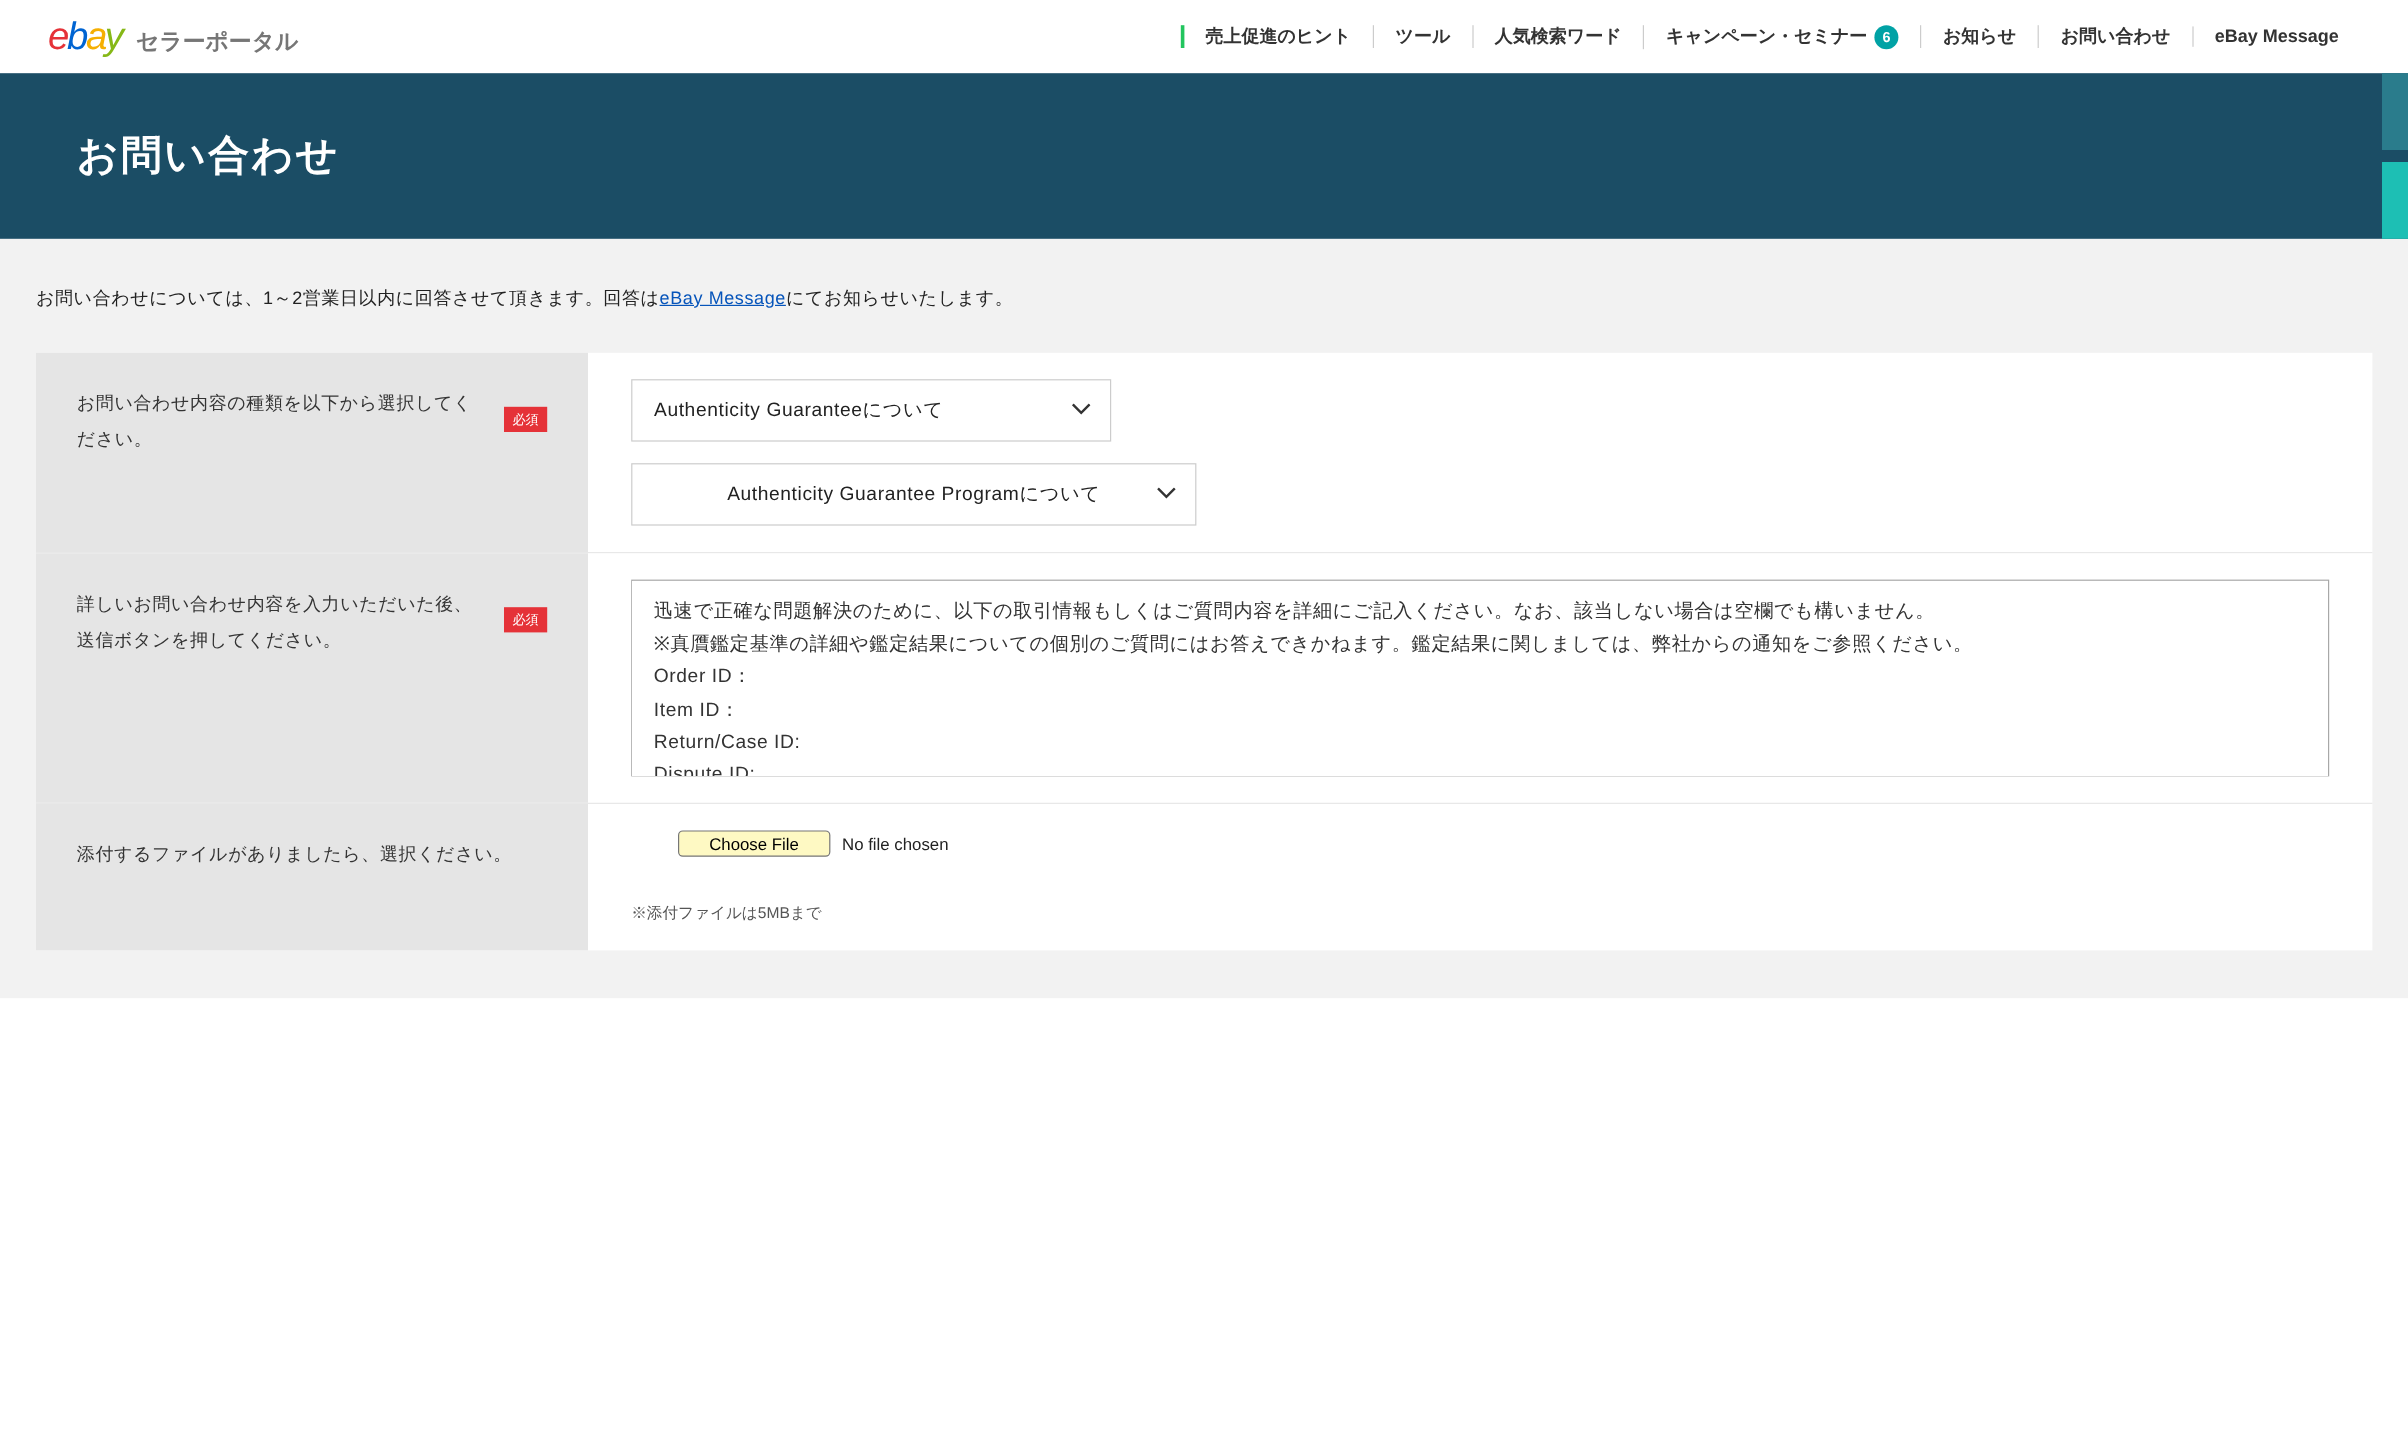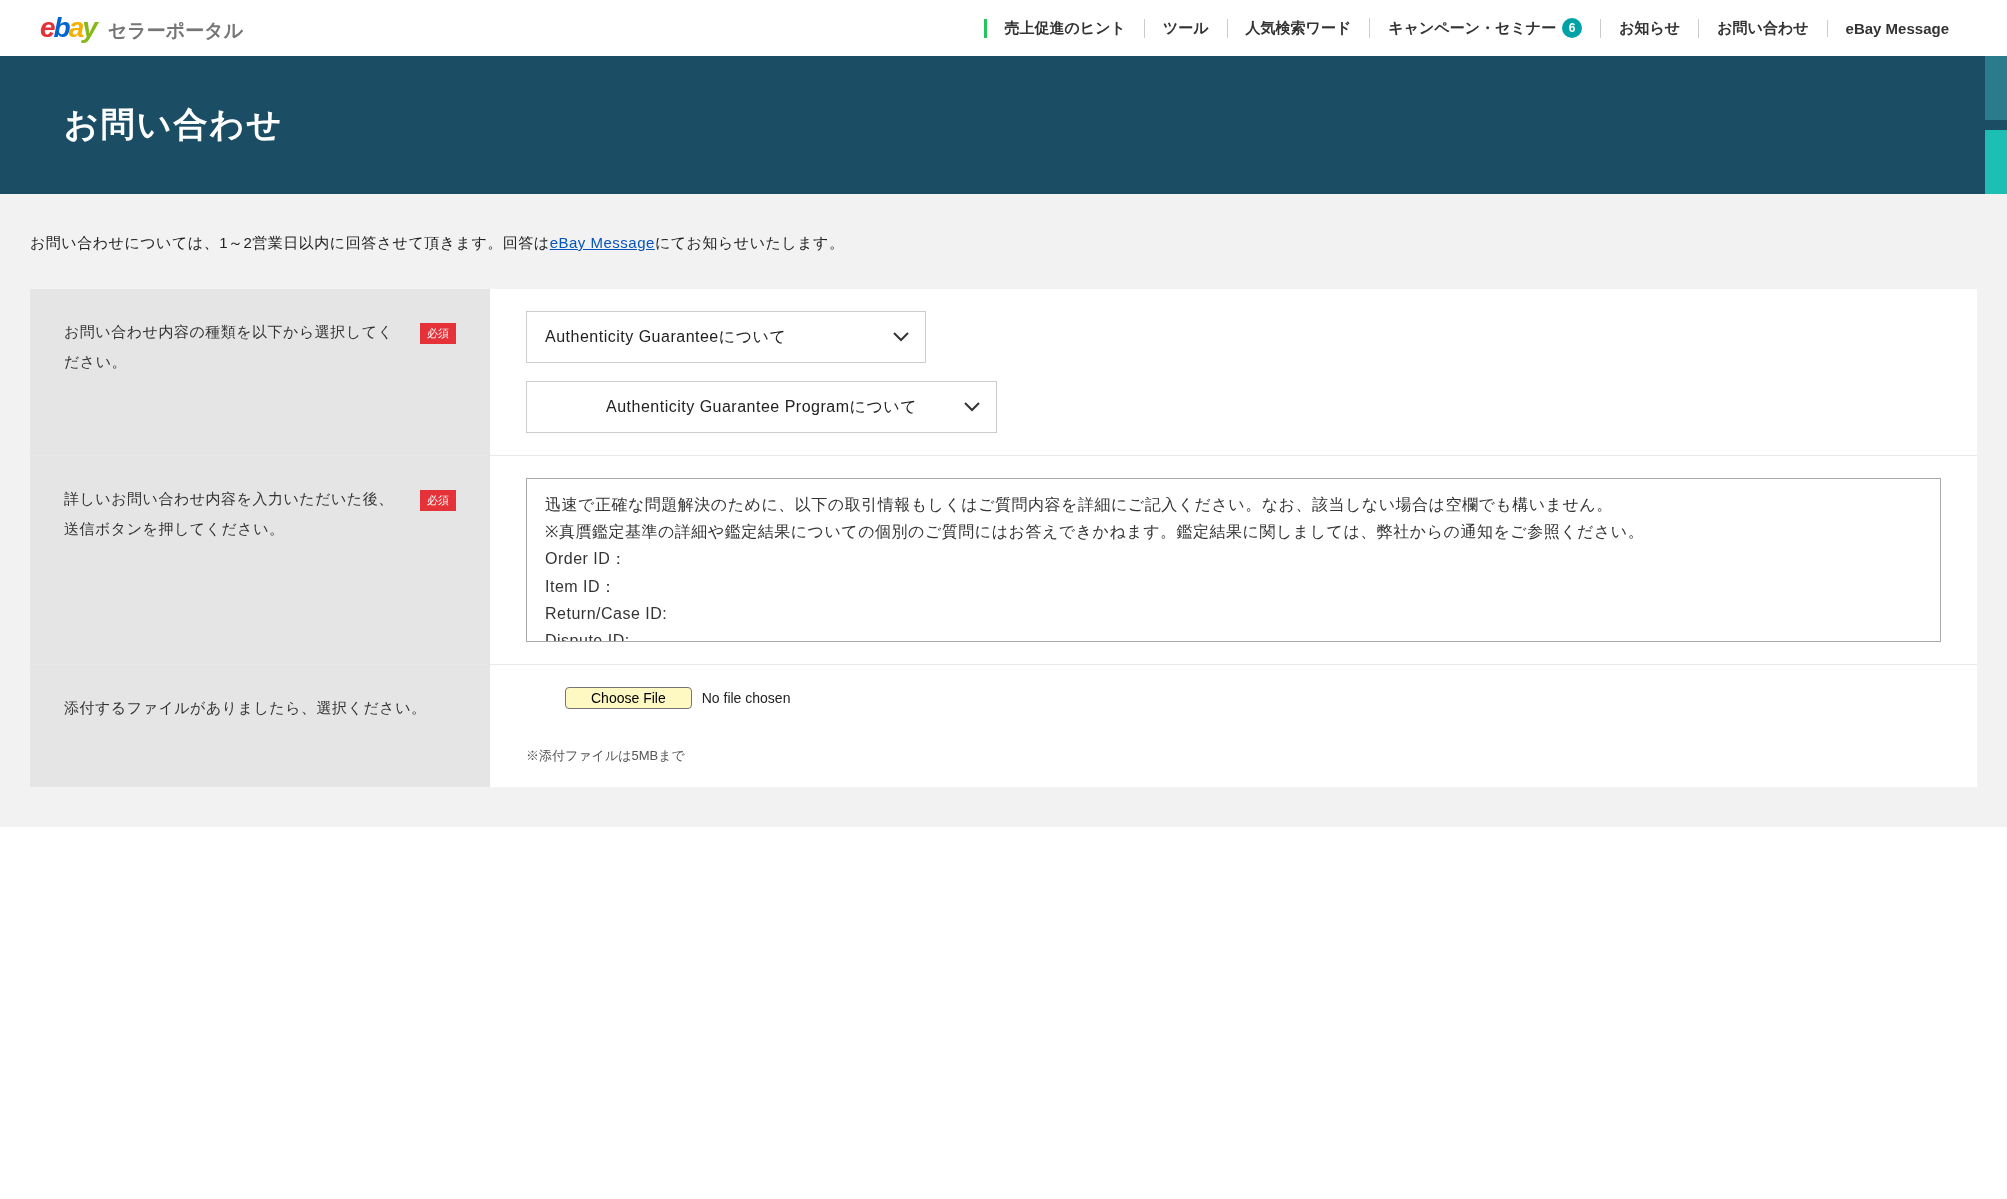--- a/index.html
+++ b/index.html
@@ -1,40 +1,40 @@
 <!DOCTYPE html>
 <html><head>
 <meta charset="utf-8">
 <style>
 * { margin: 0; padding: 0; box-sizing: border-box; }
 body { font-family: "Hiragino Kaku Gothic ProN", "Yu Gothic", Meiryo, sans-serif; background: #fff; }
 .header { display: flex; align-items: center; padding: 12px 40px; background: #fff; }
 .logo { display: flex; align-items: baseline; gap: 12px; }
-.logo-ebay { font-size: 28px; font-weight: bold; letter-spacing: -2px; font-style: italic; }
+.logo-ebay { font-size: 32px; font-weight: normal; letter-spacing: -2px; font-style: italic; }
 .logo-e { color: #e53238; }
 .logo-b { color: #0064d2; }
 .logo-a { color: #f5af02; }
 .logo-y { color: #86b817; }
 .logo-sub { color: #767676; font-size: 19px; font-weight: bold; }
 .nav { margin-left: auto; display: flex; align-items: center; }
 .nav-item { padding: 0 18px; border-left: 1px solid #ccc; font-size: 15px; font-weight: bold; color: #333; cursor: pointer; display: flex; align-items: center; gap: 6px; }
 .nav-item:first-child { border-left: 3px solid #22c55e; }
 .badge { background: #00a2a5; color: #fff; border-radius: 50%; width: 20px; height: 20px; display: inline-flex; align-items: center; justify-content: center; font-size: 12px; }
 .hero { background: #1b4d65; color: #fff; padding: 46px 64px; position: relative; }
 .hero-title { font-size: 34px; font-weight: bold; letter-spacing: 2px; }
 .hero-accent1 { position: absolute; right: 0; top: 0; width: 22px; height: 64px; background: #2a7c8c; }
 .hero-accent2 { position: absolute; right: 0; bottom: 0; width: 22px; height: 64px; background: #1dbfb4; }
 .page-body { background: #f2f2f2; padding: 40px 30px; }
 .intro { font-size: 15px; color: #222; margin-bottom: 36px; letter-spacing: 0.5px; }
 .intro a { color: #0654ba; text-decoration: underline; }
 .form-row { display: flex; background: #fff; border-top: 1px solid #e8e8e8; }
 .form-row:first-of-type { border-top: none; }
 .form-label-col { width: 460px; background: #e5e5e5; padding: 28px 34px; display: flex; align-items: flex-start; justify-content: space-between; gap: 14px; }
 .form-label-text { font-size: 15px; color: #333; line-height: 2; letter-spacing: 0.5px; }
-.req-badge { background: #e53238; color: #fff; font-size: 11px; padding: 3px 7px; white-space: nowrap; margin-top: 6px; }
+.req-badge { background: #e53238; color: #fff; font-size: 11px; padding: 3px 7px; white-space: nowrap; margin-top: 17px; }
 .form-input-col { flex: 1; padding: 22px 36px; display: flex; flex-direction: column; gap: 18px; }
 .select-wrap { position: relative; border: 1px solid #ccc; background: #fff; height: 52px; display: flex; align-items: center; padding: 4px 18px; }
 .select-wrap.narrow { width: 400px; }
 .select-wrap.wide { width: 471px; justify-content: center; }
 .select-text { font-size: 16px; color: #222; letter-spacing: 0.5px; }
 .select-arrow { position: absolute; right: 16px; top: 50%; transform: translateY(-50%); }
 .textarea-wrap { position: relative; border: 1px solid #a8a8a8; background: #fff; padding: 12px 18px; height: 164px; overflow-y: scroll; }
 .textarea-content { font-size: 16px; color: #333; line-height: 1.7; letter-spacing: 0.5px; white-space: pre-wrap; }
 .file-row { display: flex; align-items: center; gap: 10px; }
 .file-btn { border: 1px solid #767676; border-radius: 4px; background: #fef9c3; padding: 2px 25px; font-size: 14px; font-family: Arial, sans-serif; margin-left: 39px; }

